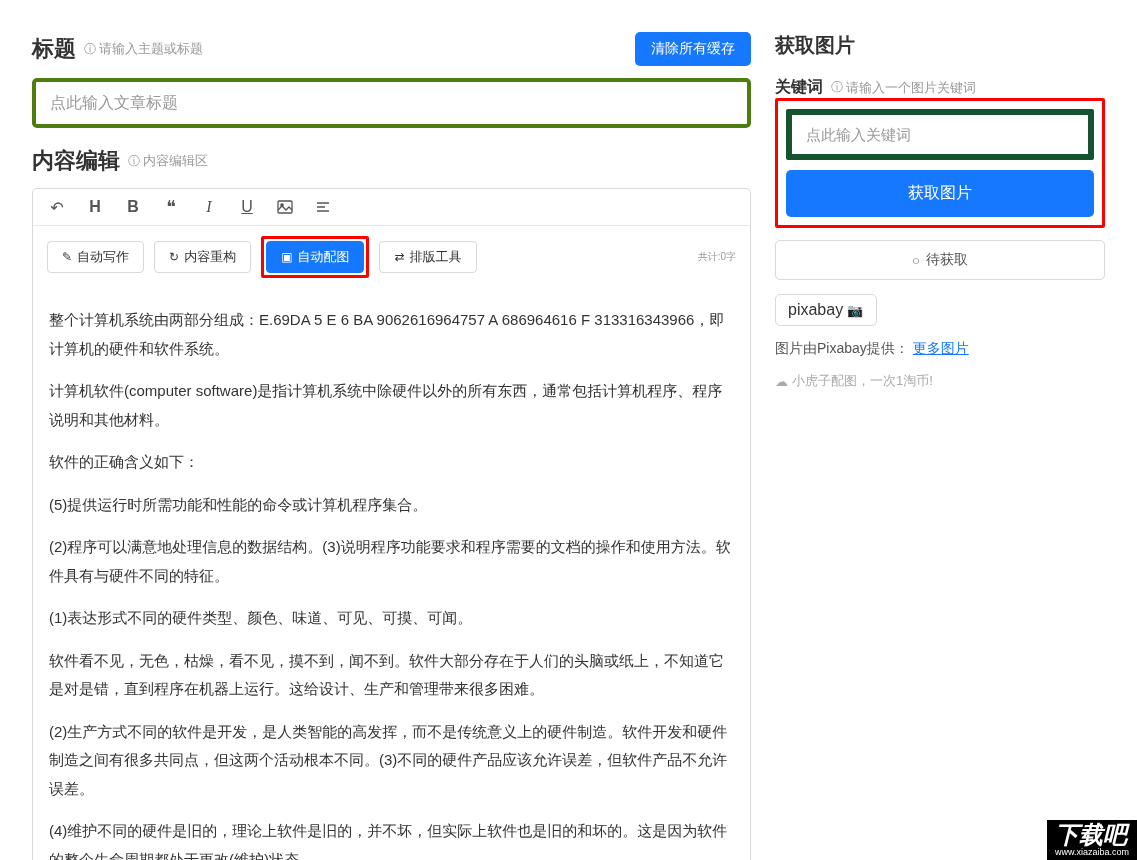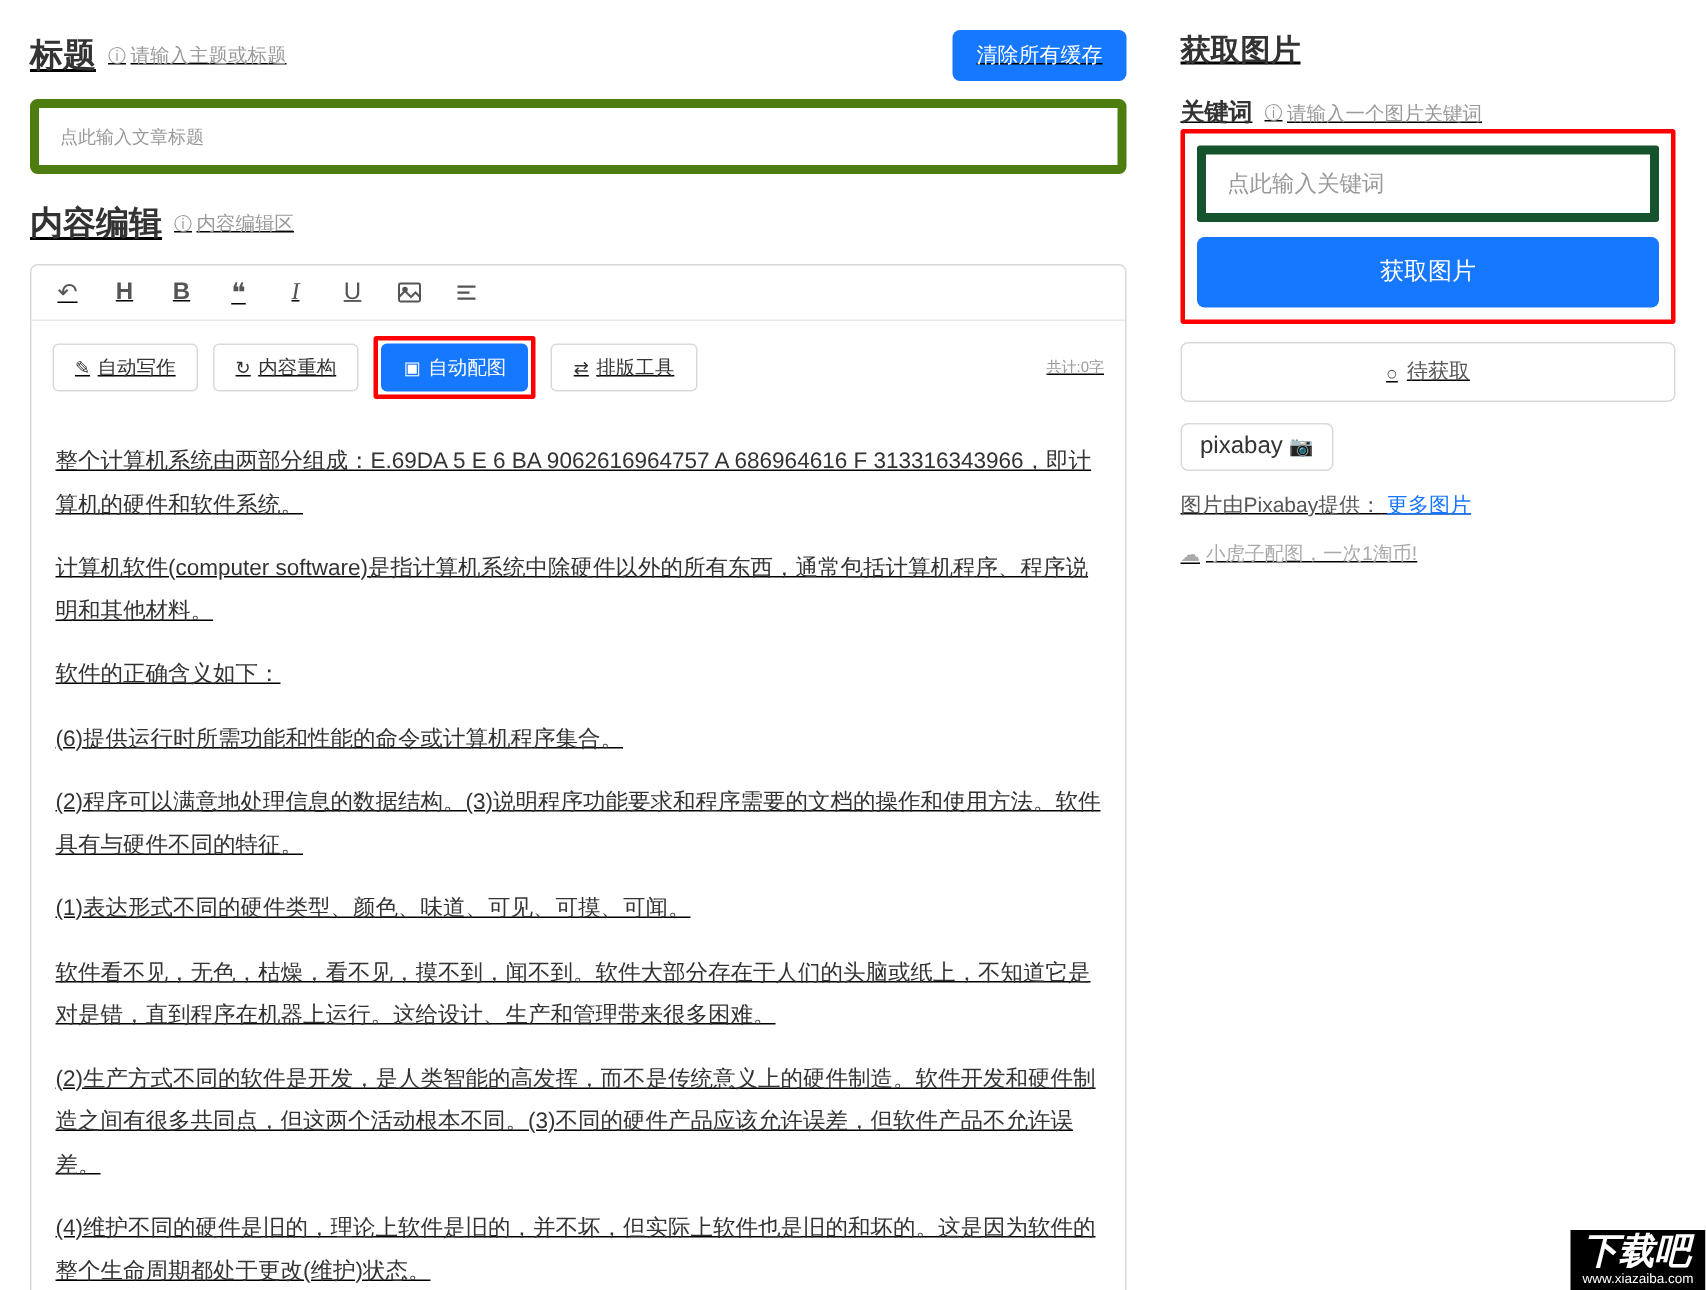--- a/index.html
+++ b/index.html
@@ -10,24 +10,23 @@
     body {
       font-family: -apple-system, BlinkMacSystemFont, "Segoe UI", "PingFang SC", "Microsoft YaHei", sans-serif;
       background: #fff;
       width: 1137px;
       height: 860px;
       overflow: hidden;
       position: relative;
     }
     .container {
       display: flex;
-      padding: 20px;
-      gap: 36px;
+      padding: 32px;
+      gap: 24px;
       height: 100%;
-      text-decoration: underline;
     }
     .left-panel {
       flex: 1;
       min-width: 0;
     }
     .right-panel {
       width: 330px;
       flex-shrink: 0;
     }
     .section-header {
@@ -58,23 +57,23 @@
       color: #fff;
       border: none;
       padding: 8px 16px;
       border-radius: 5px;
       font-size: 14px;
       cursor: pointer;
     }
     .title-input {
       width: 100%;
       padding: 12px 14px;
-      border: 6px solid #4d7c0f;
-      border-radius: 5px;
-      font-size: 12px;
+      border: 4px solid #4d7c0f;
+      border-radius: 5px;
+      font-size: 16px;
       color: #404040;
       margin-bottom: 18px;
     }
     .title-input::placeholder {
       color: #999;
     }
     .editor-box {
       border: 1px solid #d9d9d9;
       border-radius: 5px;
       background: #fff;
@@ -333,21 +332,21 @@
           <span class="icon">⇄</span>
           <span>排版工具</span>
         </button>
         <span class="word-count">共计:0字</span>
       </div>
 
       <div class="editor-content">
         <p>整个计算机系统由两部分组成：E.69DA 5 E 6 BA 9062616964757 A 686964616 F 313316343966，即计算机的硬件和软件系统。</p>
         <p>计算机软件(computer software)是指计算机系统中除硬件以外的所有东西，通常包括计算机程序、程序说明和其他材料。</p>
         <p>软件的正确含义如下：</p>
-        <p>(6)提供运行时所需功能和性能的命令或计算机程序集合。</p>
+        <p>(5)提供运行时所需功能和性能的命令或计算机程序集合。</p>
         <p>(2)程序可以满意地处理信息的数据结构。(3)说明程序功能要求和程序需要的文档的操作和使用方法。软件具有与硬件不同的特征。</p>
         <p>(1)表达形式不同的硬件类型、颜色、味道、可见、可摸、可闻。</p>
         <p>软件看不见，无色，枯燥，看不见，摸不到，闻不到。软件大部分存在于人们的头脑或纸上，不知道它是对是错，直到程序在机器上运行。这给设计、生产和管理带来很多困难。</p>
         <p>(2)生产方式不同的软件是开发，是人类智能的高发挥，而不是传统意义上的硬件制造。软件开发和硬件制造之间有很多共同点，但这两个活动根本不同。(3)不同的硬件产品应该允许误差，但软件产品不允许误差。</p>
         <p>(4)维护不同的硬件是旧的，理论上软件是旧的，并不坏，但实际上软件也是旧的和坏的。这是因为软件的整个生命周期都处于更改(维护)状态。</p>
       </div>
     </div>
   </div>
 
   <div class="right-panel">

